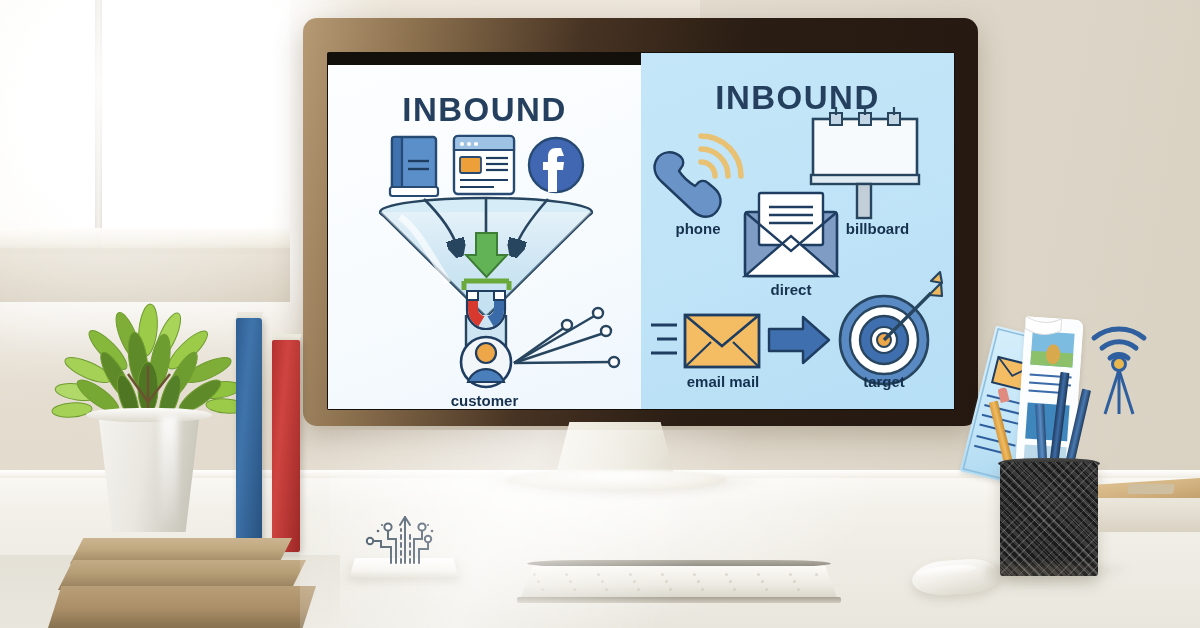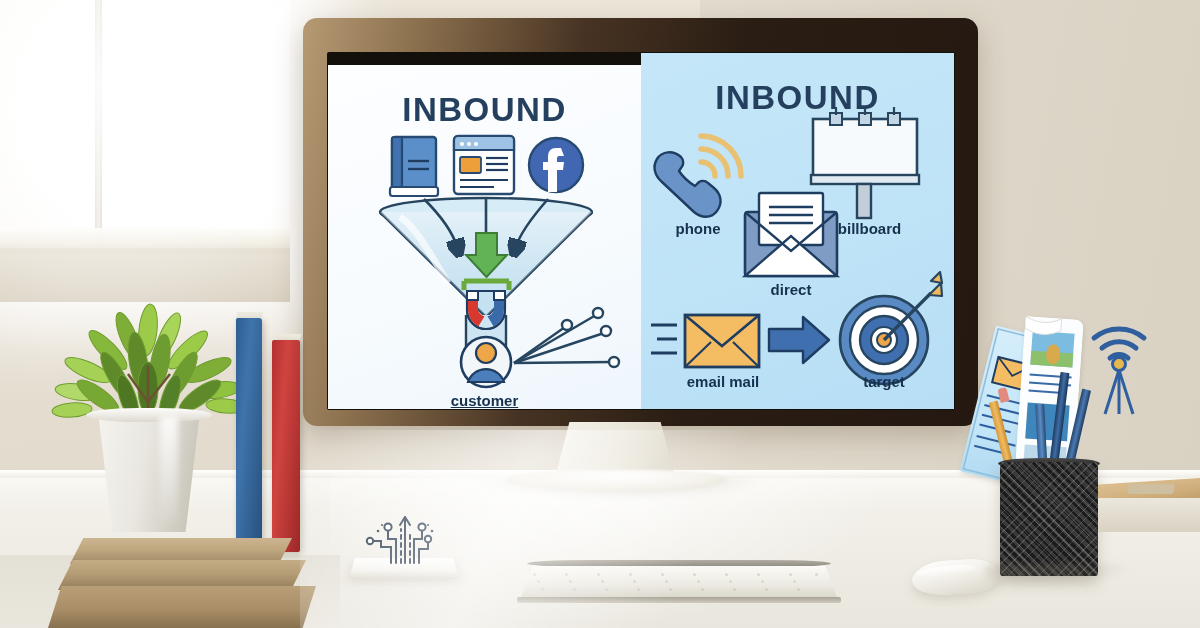--- a/index.html
+++ b/index.html
@@ -421,21 +421,21 @@
             <line x1="186" y1="298" x2="268" y2="250"></line>
             <line x1="186" y1="298" x2="276" y2="268"></line>
             <line x1="186" y1="298" x2="284" y2="297"></line>
             <circle cx="239" cy="260" r="5" fill="#ffffff"></circle>
             <circle cx="270" cy="248" r="5" fill="#ffffff"></circle>
             <circle cx="278" cy="266" r="5" fill="#ffffff"></circle>
             <circle cx="286" cy="297" r="5" fill="#ffffff"></circle>
           </g>
         </svg>
 
-        <div class="label" style="left:0;right:0;top:327px;text-decoration:underline;">customer</div>
+        <div class="label" style="left:0;right:0;top:327px;">customer</div>
       </div>
 
       <div class="panel-out">
         <div class="title">INBOUND</div>
 
         <svg class="outb-graphics" viewBox="0 0 313 356">
 
           <g>
             <path d="M40 104 c-8 -7 -19 -6 -24 2 c-5 8 -2 17 5 23 l32 30 c7 6 17 7 23 -1 c6 -8 4 -17 -3 -23 l-6 -5 c-3 -3 -8 -3 -11 1 l-2 2 c-5 -3 -12 -9 -16 -15 l2 -3 c3 -3 3 -8 0 -11 z" fill="#6a93c8" stroke="#1f3d61" stroke-width="2.4" stroke-linejoin="round"></path>
             <path d="M60 109 a14 14 0 0 1 14 14" stroke="#e8c173" stroke-width="5.5" fill="none" stroke-linecap="round"></path>
@@ -484,21 +484,21 @@
             <circle cx="243" cy="287" r="24" fill="#3f6fae" stroke="#27455f" stroke-width="2.4"></circle>
             <circle cx="243" cy="287" r="13" fill="#ffffff" stroke="#27455f" stroke-width="2.2"></circle>
             <circle cx="243" cy="287" r="7" fill="#eda648" stroke="#27455f" stroke-width="2"></circle>
             <line x1="243" y1="287" x2="290" y2="240" stroke="#27455f" stroke-width="3.4"></line>
             <path d="M288 242 l12 -12 l1 13 l-13 -1 z" fill="#f0b95e" stroke="#27455f" stroke-width="2.2" stroke-linejoin="round"></path>
             <path d="M290 228 l11 2 l-2 -11 z" fill="#f0b95e" stroke="#27455f" stroke-width="2.2" stroke-linejoin="round"></path>
           </g>
         </svg>
 
         <div class="label" style="left:22px;width:70px;top:167px;">phone</div>
-        <div class="label" style="left:176px;width:105px;top:167px;">billboard</div>
+        <div class="label" style="left:184px;width:105px;top:167px;">billboard</div>
         <div class="label" style="left:112px;width:76px;top:228px;">direct</div>
         <div class="label" style="left:32px;width:100px;top:320px;">email mail</div>
         <div class="label" style="left:198px;width:90px;top:320px;">target</div>
       </div>
     </div>
   </div>
 
   <div class="shadow-monitor"></div>
   <div class="monitor-stand-neck"></div>
   <div class="monitor-stand-base"></div>

